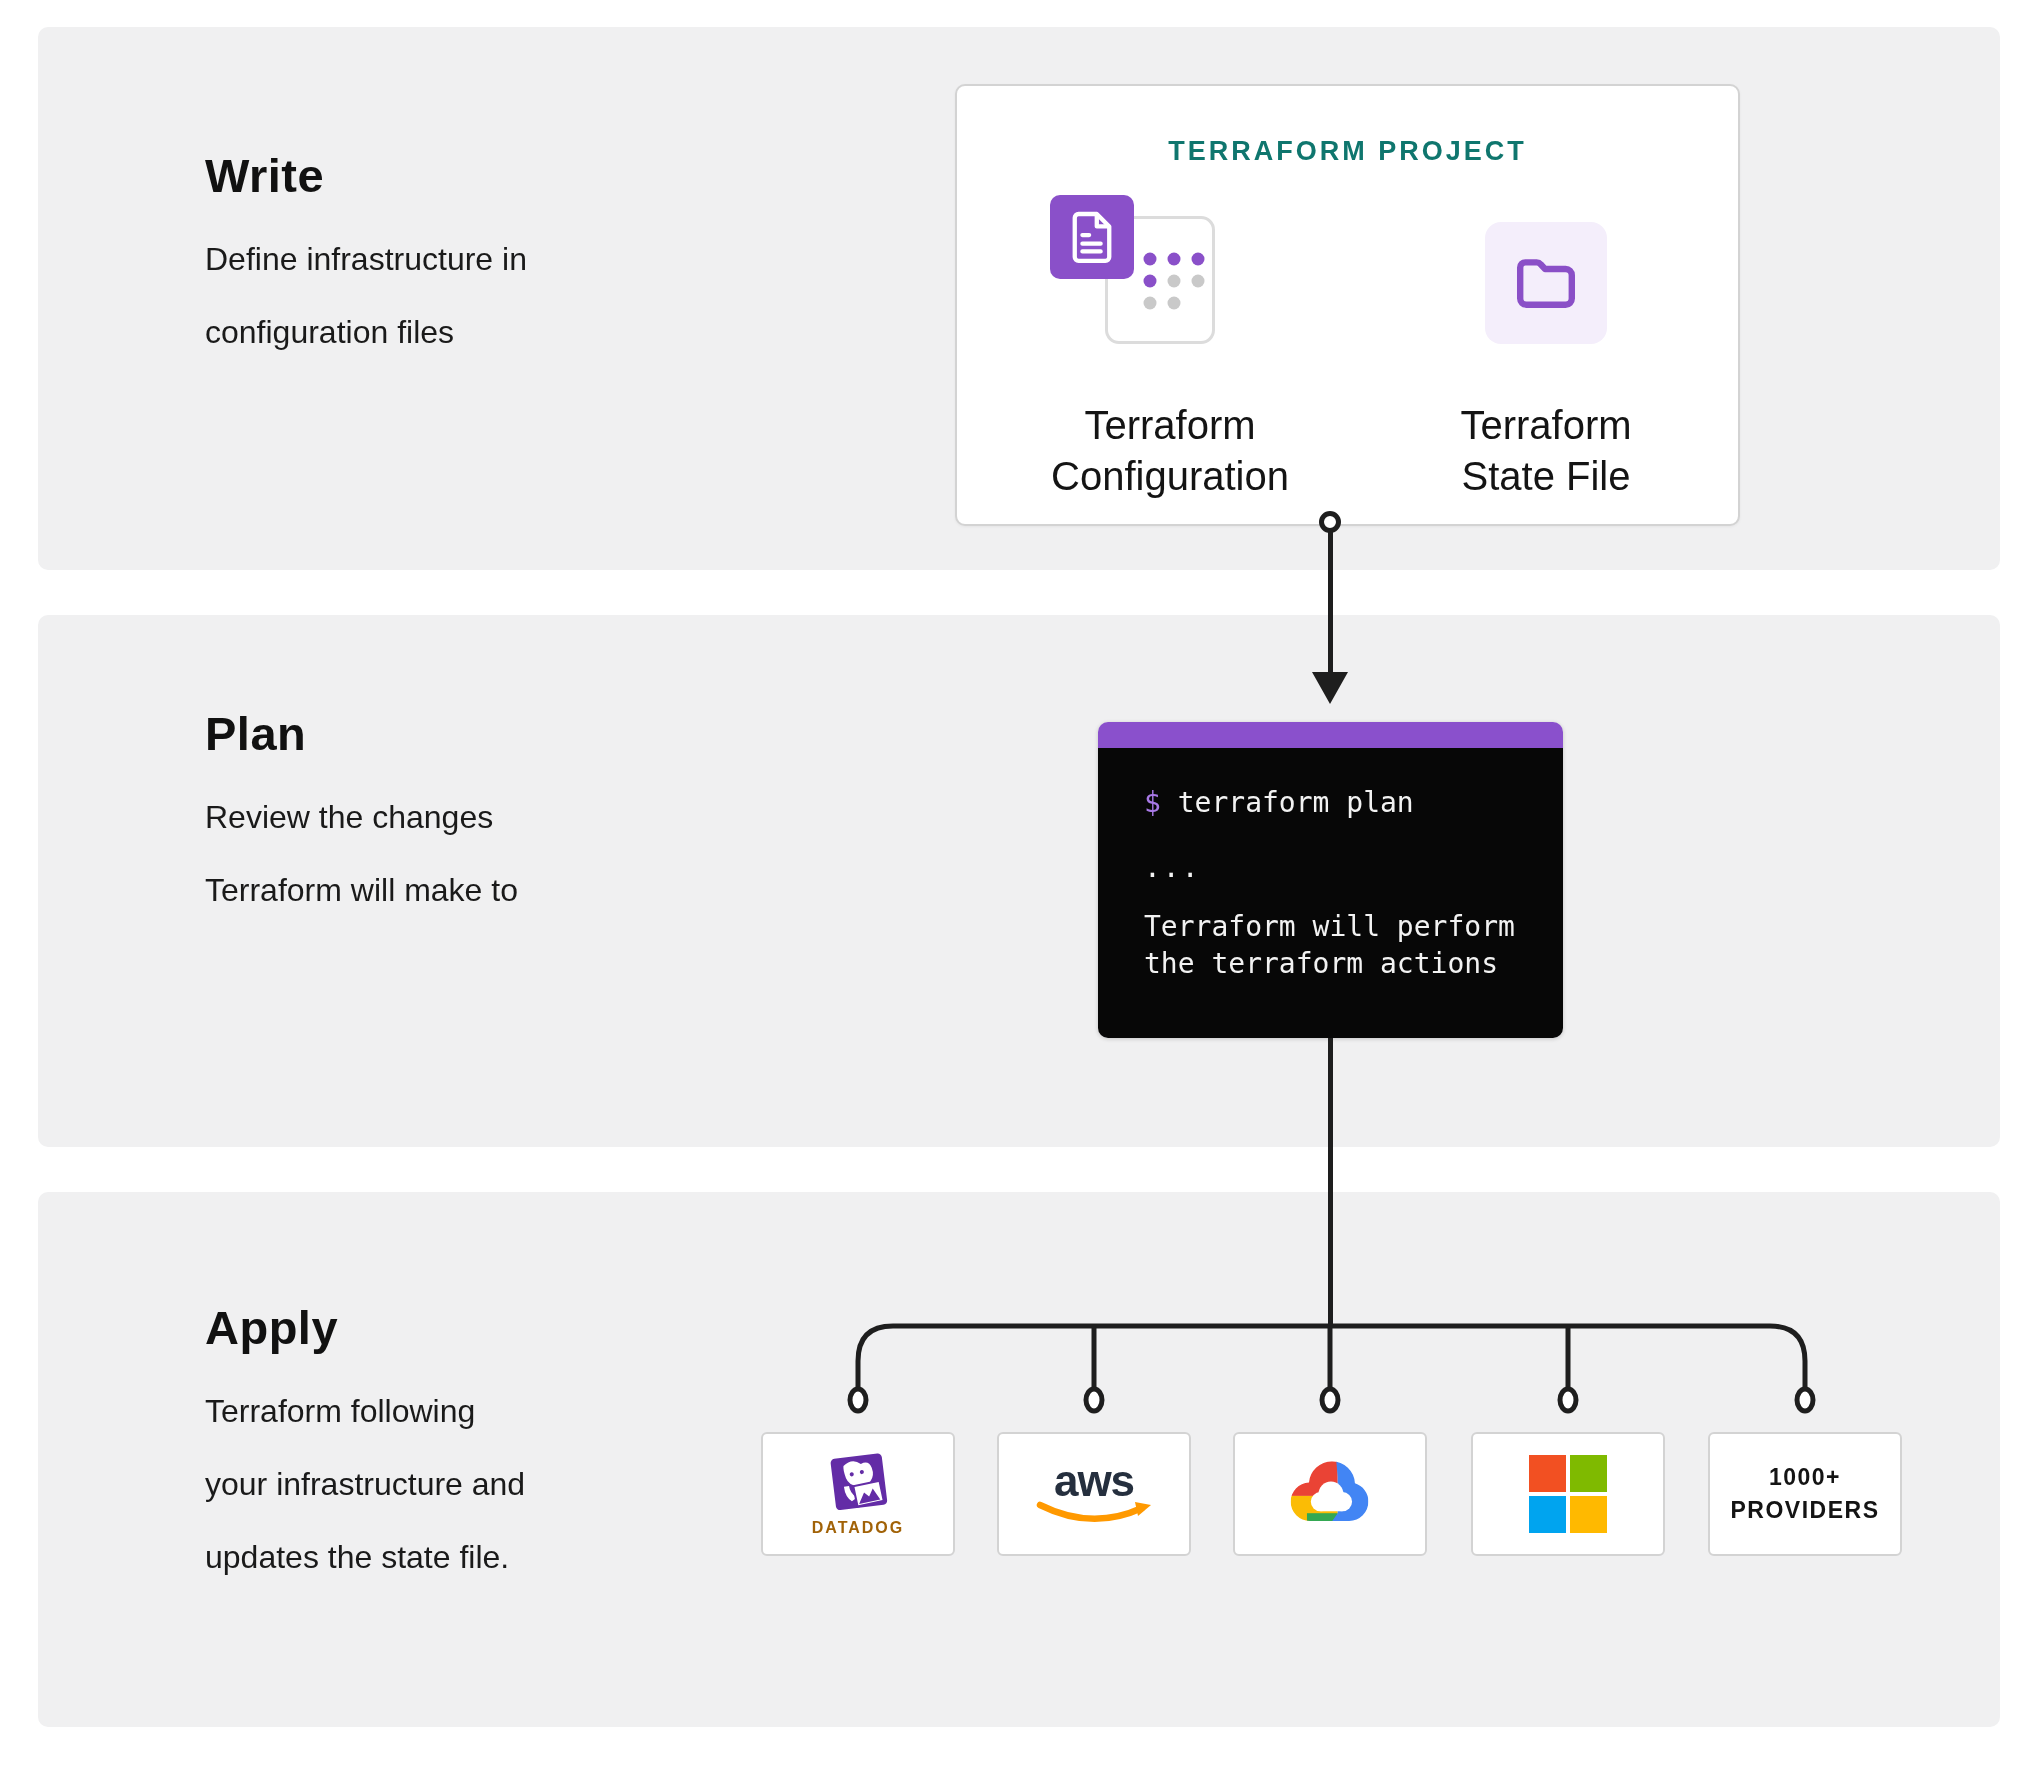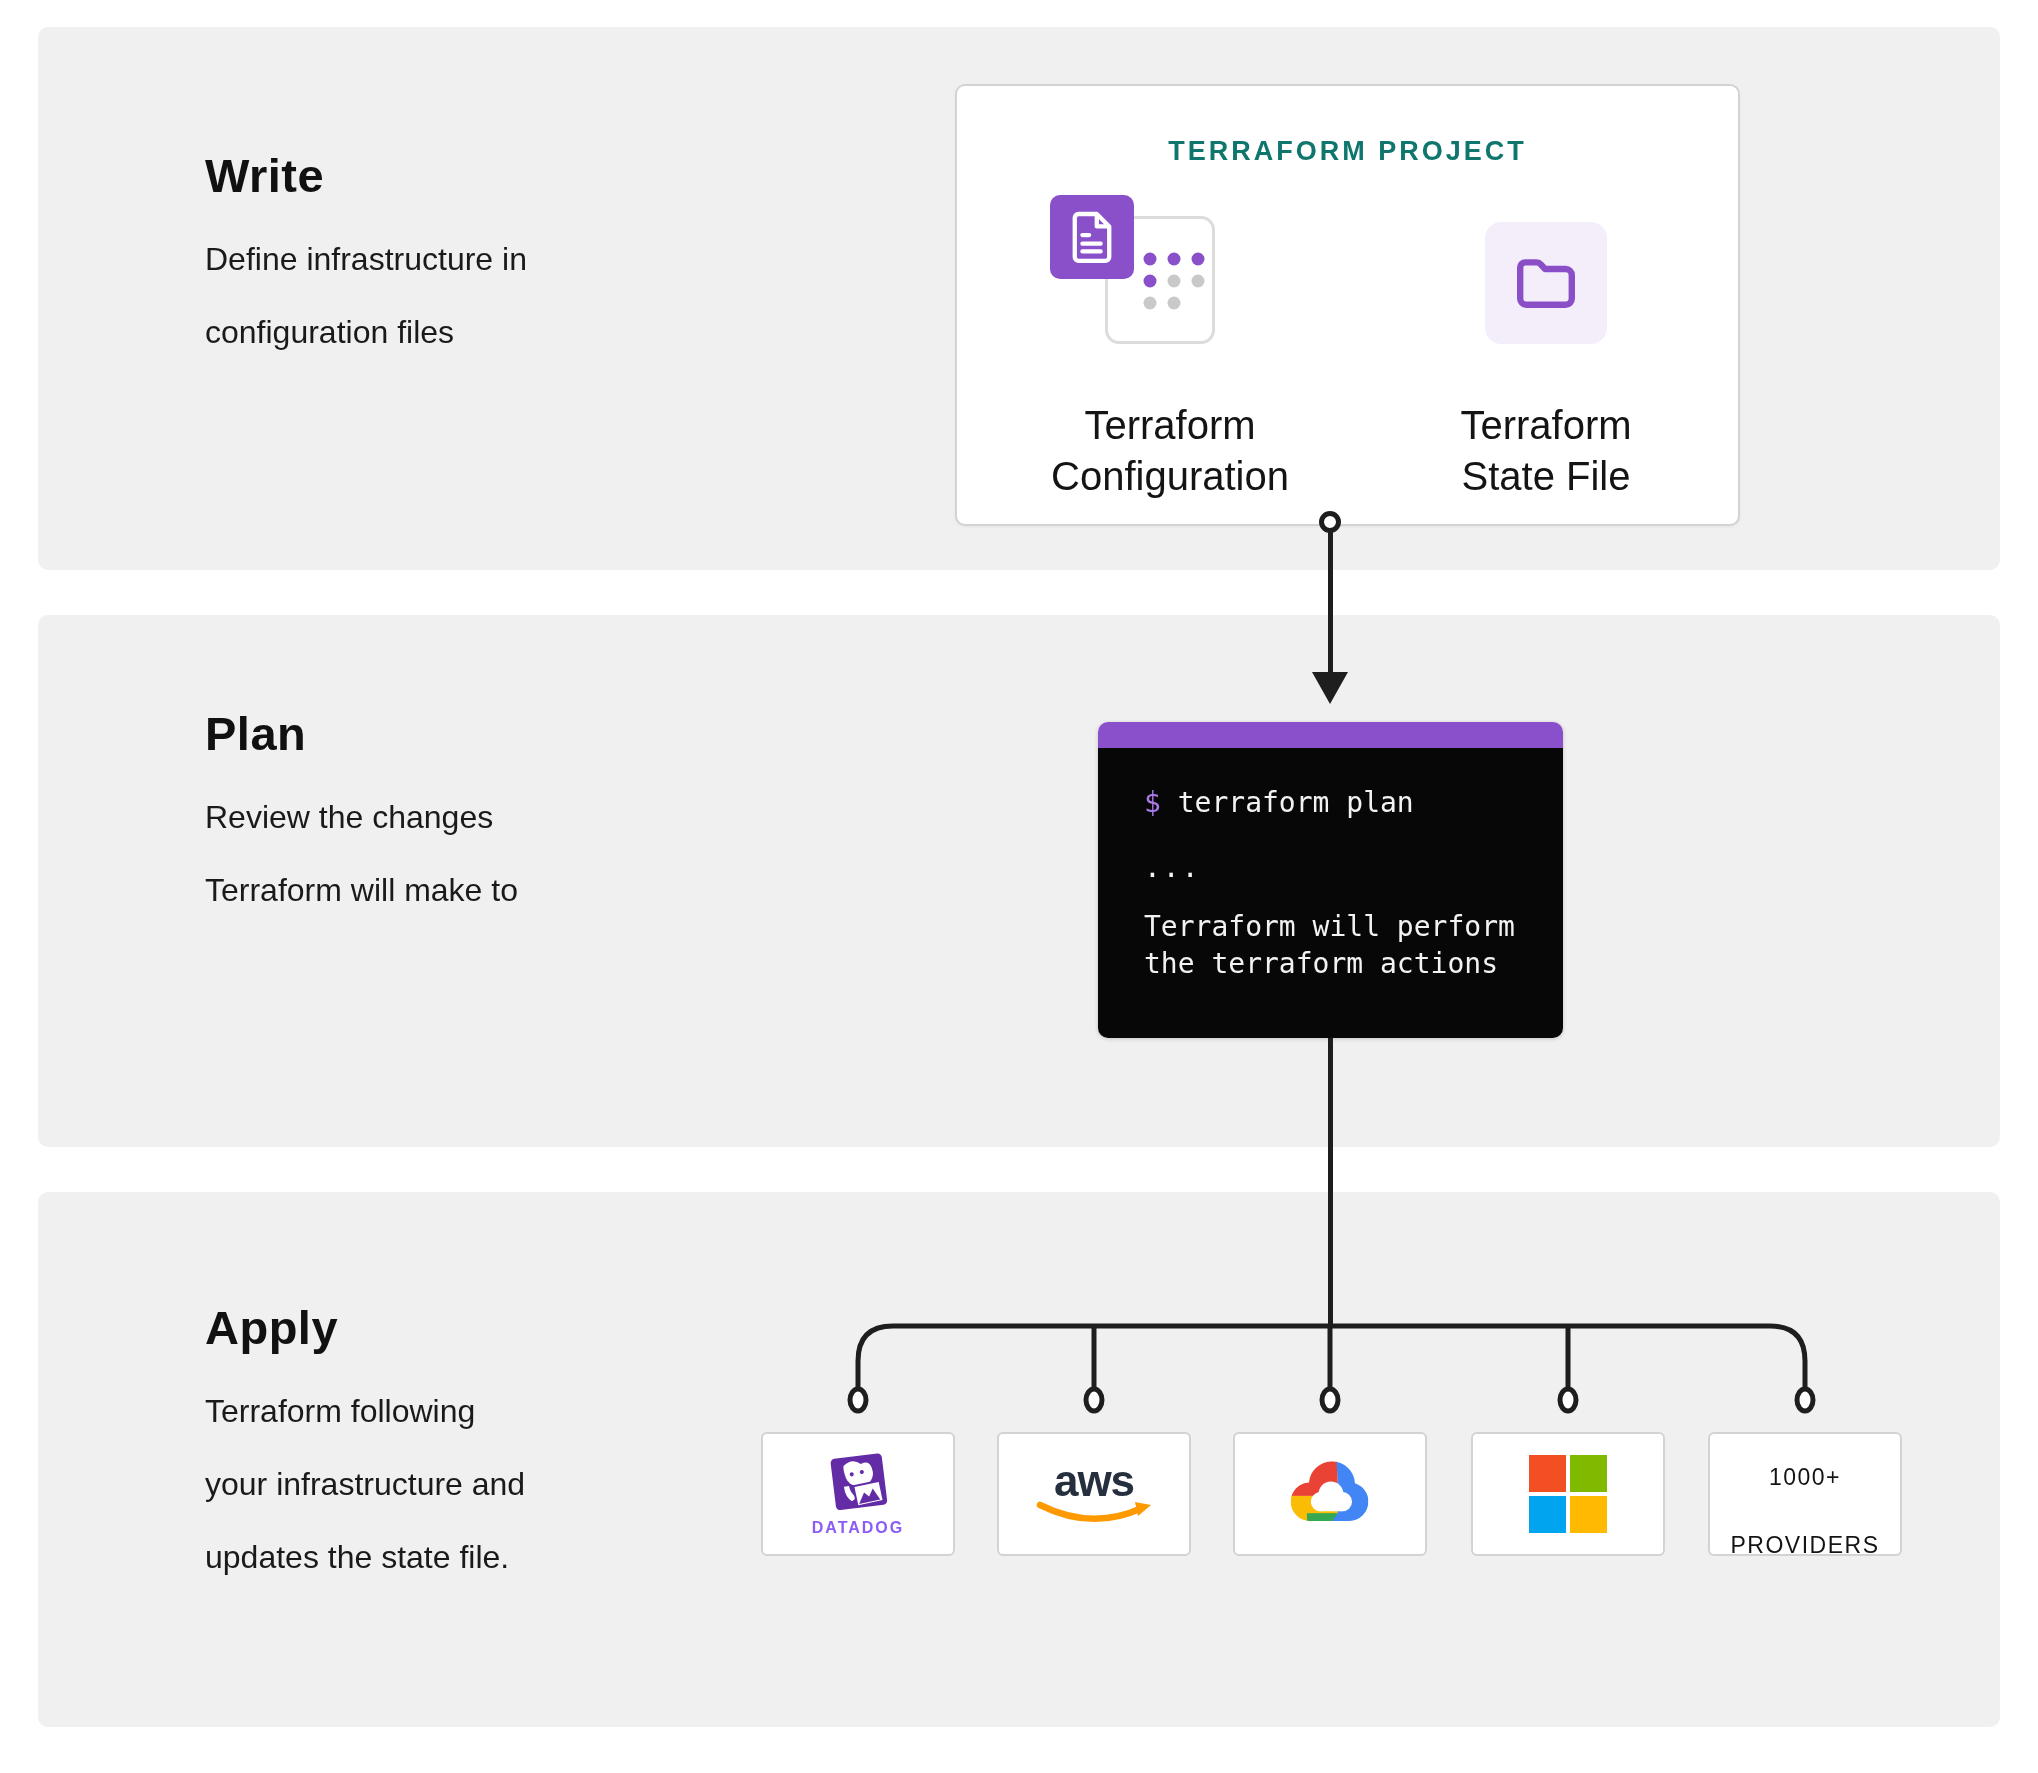--- a/index.html
+++ b/index.html
@@ -50,23 +50,23 @@
 
   
   .provider-card{position:absolute;top:1432px;width:194px;height:124px;background:#fff;
     border:2px solid #d3d3d3;border-radius:6px;box-sizing:border-box;
     display:flex;flex-direction:column;align-items:center;justify-content:center;}
   #card-datadog{left:761px;}
   #card-aws{left:997px;}
   #card-gcp{left:1233px;}
   #card-ms{left:1471px;}
   #card-more{left:1708px;}
-  #datadog-wordmark{font-size:16px;font-weight:700;color:#8b5cf6;letter-spacing:2px;margin-top:1px;}
+  #datadog-wordmark{font-size:16px;font-weight:700;color:#a16207;letter-spacing:2px;margin-top:1px;}
   #aws-word{font-size:44px;font-weight:700;color:#252F3E;line-height:40px;letter-spacing:-1px;}
-  .more-line{font-size:23px;font-weight:400;letter-spacing:1.5px;line-height:33px;color:#141414;text-align:center;margin-top:35px;}
+  .more-line{font-size:23px;font-weight:700;letter-spacing:1.5px;line-height:33px;color:#141414;text-align:center;}
 </style>
 </head>
 <body>
 
 <div id="stage">
 
   <div class="section" id="section-write">
     <div class="step-title" style="top:121px;">Write</div>
     <div class="step-desc" style="top:196px;">
       <div>Define infrastructure in</div>

